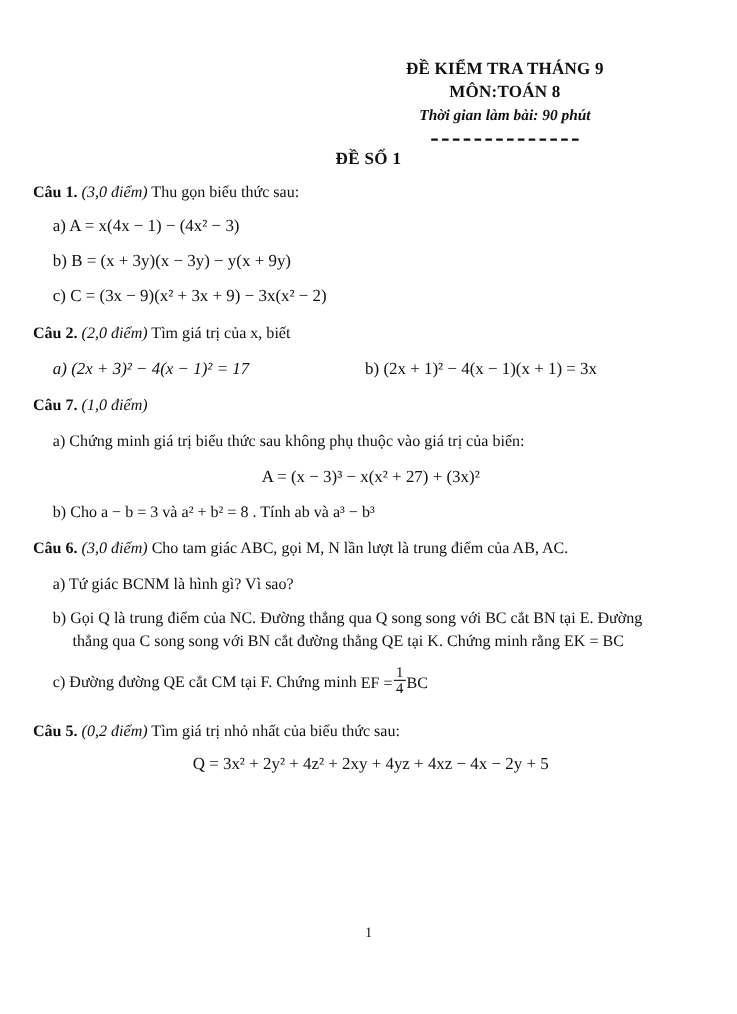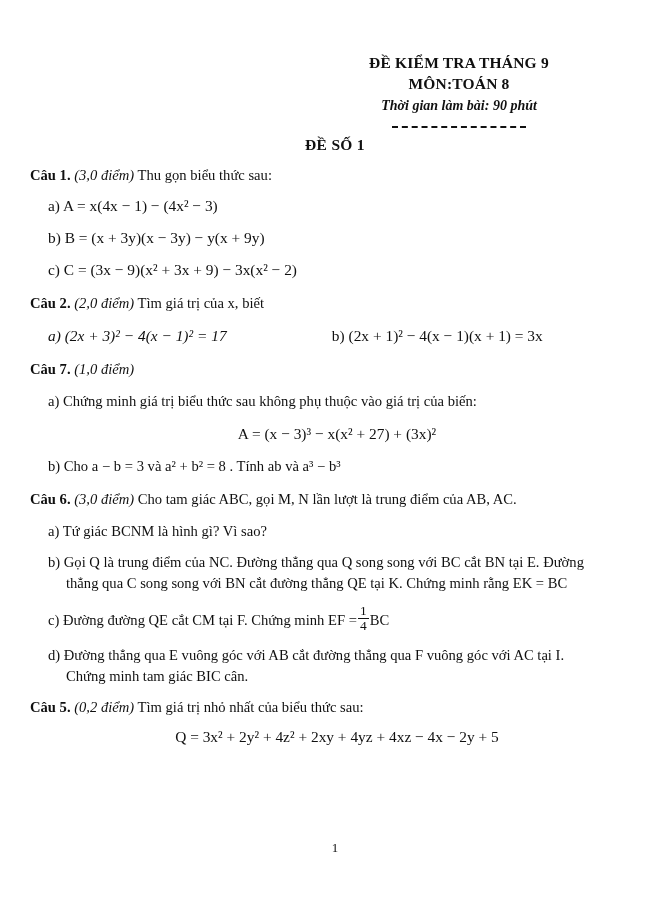--- a/index.html
+++ b/index.html
@@ -242,25 +242,20 @@
       <span>b)</span>
       <span>Gọi Q là trung điểm của NC. Đường thẳng qua Q song song với BC cắt BN tại E. Đường</span>
       <span class="indent2">thẳng qua C song song với BN cắt đường thẳng QE tại K. Chứng minh rằng EK = BC</span>
     </div>
     <div class="gap-10"></div>
     <div class="item">
       <span>c)</span>
       <span>Đường đường QE cắt CM tại F. Chứng minh </span><span class="math"><span>EF =</span><span class="frac"><span class="num">1</span><span class="den">4</span></span><span>BC</span></span>
     </div>
     <div class="gap-12"></div>
-    <div class="wrap2">
-      <span>d)</span>
-      <span>Đường thẳng qua E vuông góc với AB cắt đường thẳng qua F vuông góc với AC tại I.</span>
-      <span class="indent2">Chứng minh tam giác BIC cân.</span>
-    </div>
 
     <div class="gap-10"></div>
 
     <div class="q-head">
       <span class="lbl">Câu 5.</span>
       <span class="pts">(0,2 điểm)</span>
       <span>Tìm giá trị nhỏ nhất của biểu thức sau:</span>
     </div>
     <div class="gap-6"></div>
     <div class="centered-math math">Q = 3x² + 2y² + 4z² + 2xy + 4yz + 4xz − 4x − 2y + 5</div>

